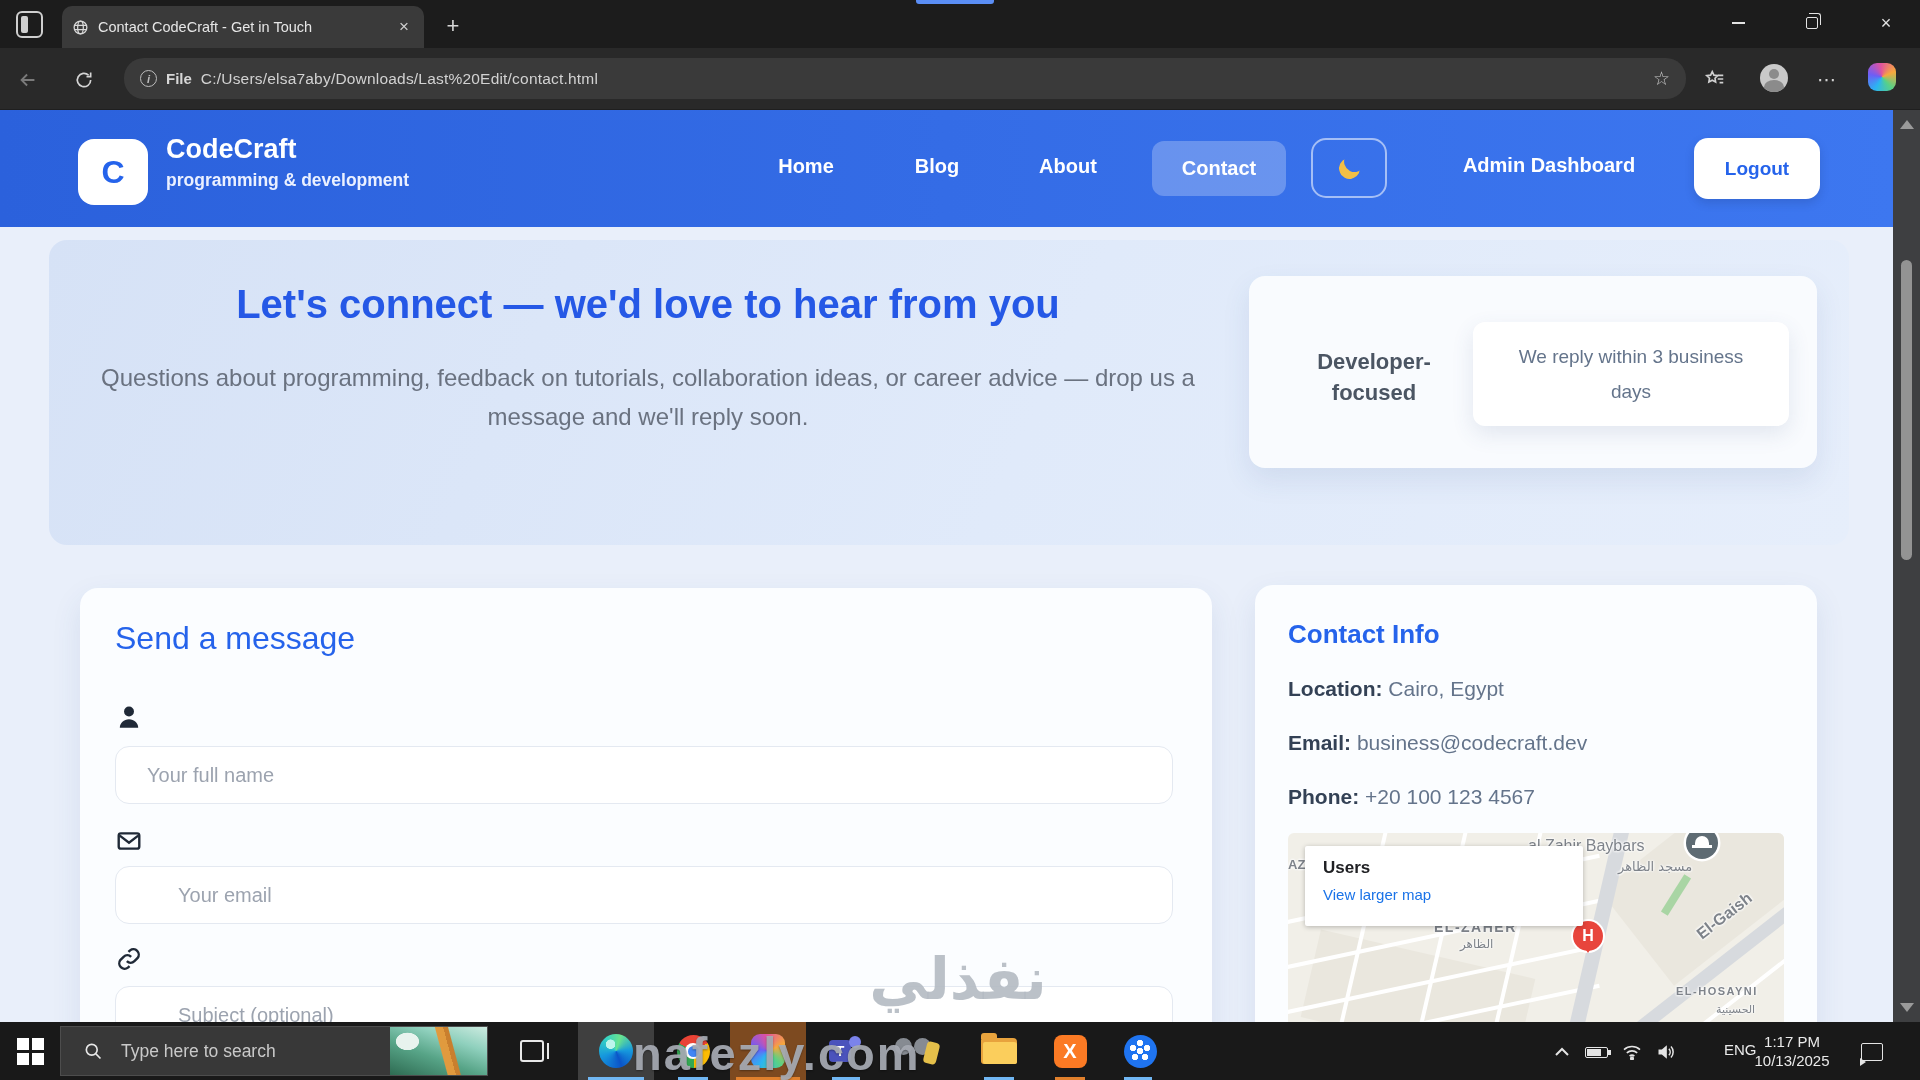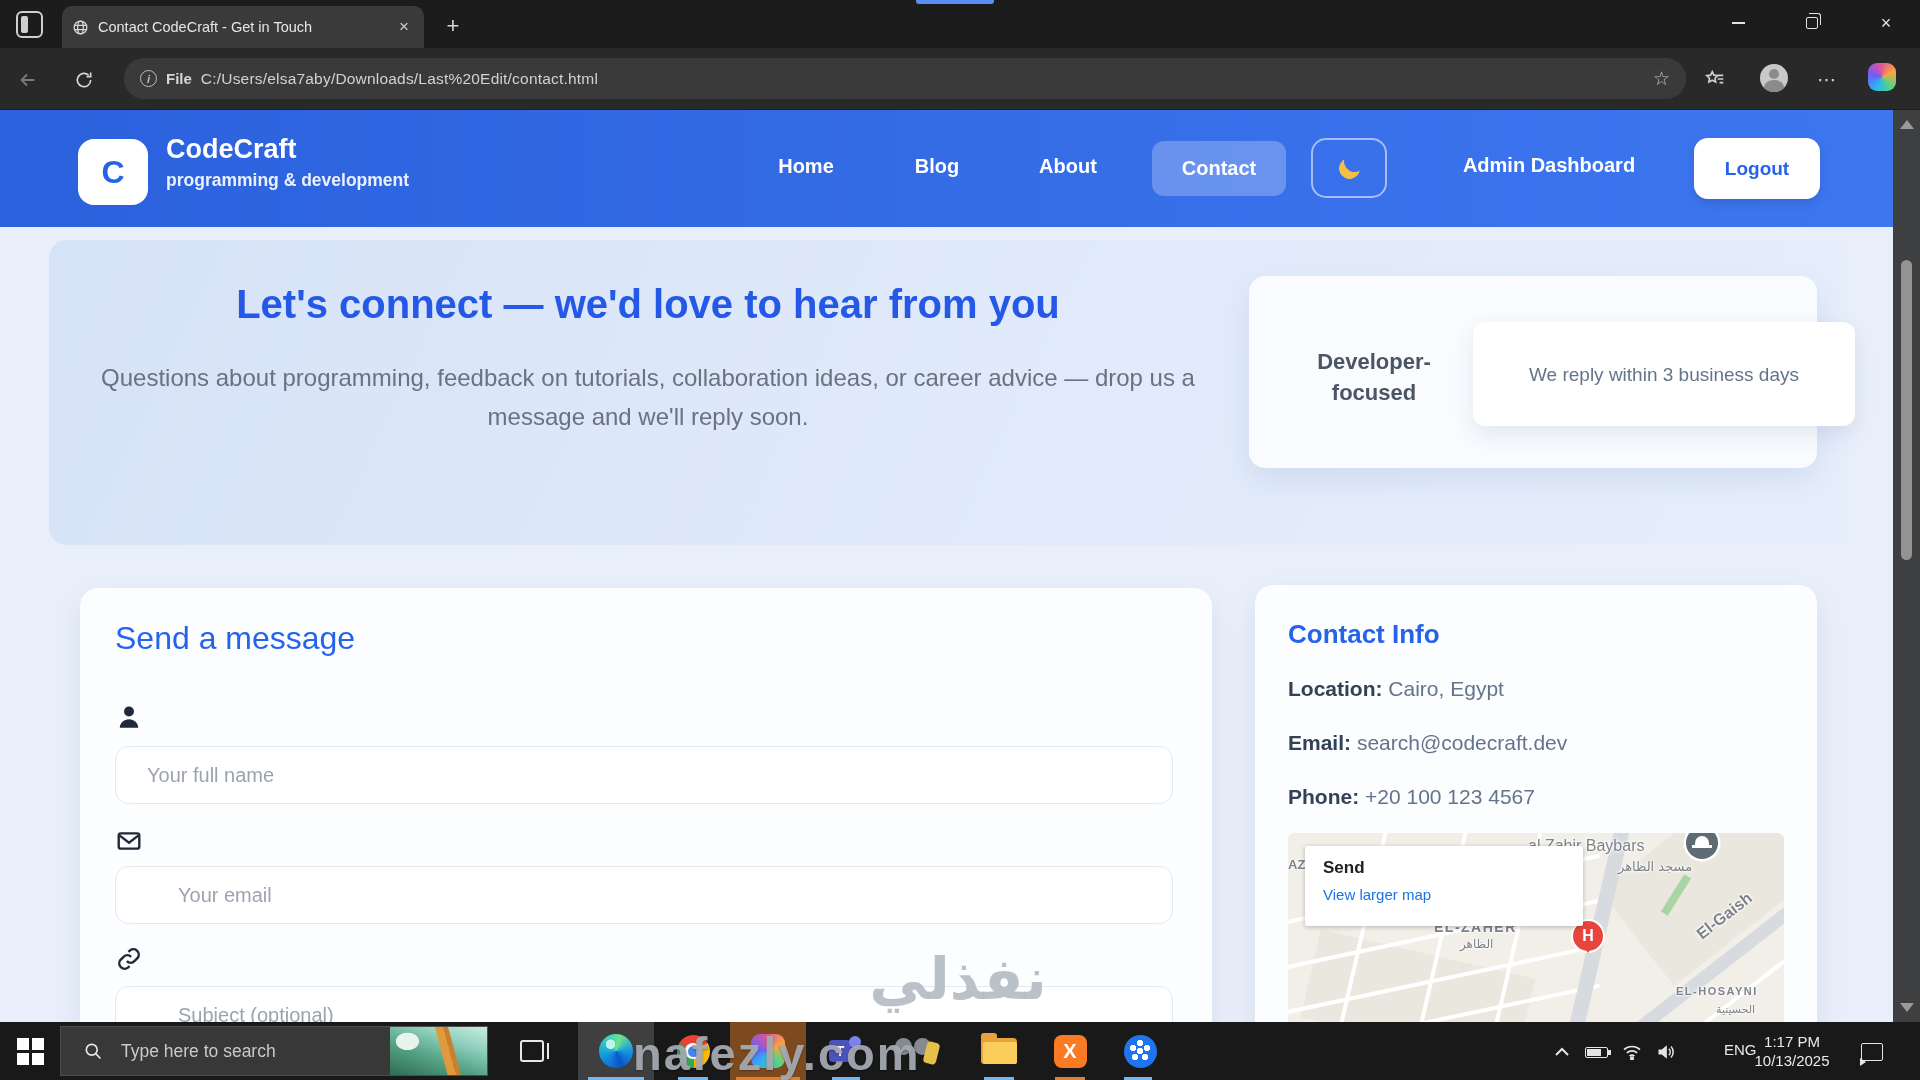--- a/index.html
+++ b/index.html
@@ -65,21 +65,21 @@
             color:#2563eb; font-size:19px; font-weight:bold; box-shadow:0 4px 10px rgba(20,40,90,.18); }
 
   .hero { left:49px; top:130px; width:1800px; height:305px; border-radius:18px;
           background:linear-gradient(115deg,#d6e2f6 0%,#e0eafa 55%,#e6eefb 100%); }
   .hero-title { left:88px; top:172px; width:1120px; text-align:center; color:#2558e6; font-size:40px; font-weight:bold; }
   .hero-sub { left:88px; top:248px; width:1120px; text-align:center; color:#6a7280; font-size:24px; line-height:39px; }
 
   .devcard { left:1249px; top:166px; width:568px; height:192px; border-radius:16px; background:#f9fbfe;
              box-shadow:0 12px 28px rgba(50,80,140,.10); }
   .devlabel { left:58px; top:70px; width:134px; text-align:center; color:#4b5563; font-size:22px; font-weight:bold; line-height:31px; }
-  .replycard { left:224px; top:46px; width:382px; height:104px; background:#fff; border-radius:12px;
+  .replycard { left:224px; top:46px; width:316px; height:104px; background:#fff; border-radius:12px;
                box-shadow:0 8px 22px rgba(60,80,130,.12); color:#64748b; font-size:19px; line-height:35px;
                text-align:center; padding:0 34px; }
 
   .card { background:#fbfdff; border-radius:18px; box-shadow:0 12px 30px rgba(50,80,140,.10); }
   .formcard { left:80px; top:478px; width:1132px; height:600px; }
   .form-title { left:35px; top:32px; color:#2563eb; font-size:32px; font-weight:normal; }
   .f-icon { left:36px; width:26px; height:26px; }
   .f-input { left:35px; width:1058px; height:58px; background:#fff; border:1.5px solid #e4e9f1; border-radius:14px;
              font-size:20px; color:#3a4353; padding:0 62px; outline:none; font-family:"Liberation Sans",sans-serif; }
   .f-input::placeholder { color:#9ca3af; }
@@ -291,21 +291,21 @@
       </svg>
       <input class="abs f-input" style="top: 398px;" type="text" placeholder="Subject (optional)">
     </div>
 
     <div class="abs card infocard">
       <div class="abs info-title">Contact Info</div>
       <div class="abs info-row" style="top:92px">
         <b>Location:</b> <span>Cairo, Egypt</span>
       </div>
       <div class="abs info-row" style="top:146px">
-        <b>Email:</b> <span>search@codecraft.dev</span>
+        <b>Email:</b> <span>business@codecraft.dev</span>
       </div>
       <div class="abs info-row" style="top:200px">
         <b>Phone:</b> <span>+20 100 123 4567</span>
       </div>
 
       <div class="abs map">
         <div class="block" style="left:330px;top:-10px;width:180px;height:120px;transform:rotate(-38deg)"></div>
         <div class="block" style="left:20px;top:120px;width:220px;height:90px;transform:rotate(13deg)"></div>
         <div class="street" style="left:-15px;top:55px;width:330px;transform:rotate(-12deg)"></div>
         <div class="street" style="left:-15px;top:100px;width:330px;transform:rotate(-12deg)"></div>
@@ -327,21 +327,21 @@
         <span class="maplabel" style="left:404px;top:74px;font-size:16px;transform:rotate(-38deg)">El-Gaish</span>
         <span class="maplabel" style="left:388px;top:152px;font-size:11px;letter-spacing:1.5px">EL-HOSAYNI</span>
         <span class="maplabel ar" style="left:428px;top:170px;font-size:11px;font-weight:normal">الحسينية</span>
 
         <div class="mosque">
             <i></i>
           </div>
         <div class="hmarker flexc">H</div>
 
         <div class="map-info">
-          <div class="map-place">Send</div>
+          <div class="map-place">Users</div>
           <span class="map-link">View larger map</span>
         </div>
       </div>
     </div>
   </div>
 
   <div class="scrollbar">
     <div class="sb-arrow sb-up"></div>
     <div class="sb-thumb"></div>
     <div class="sb-arrow sb-down"></div>

